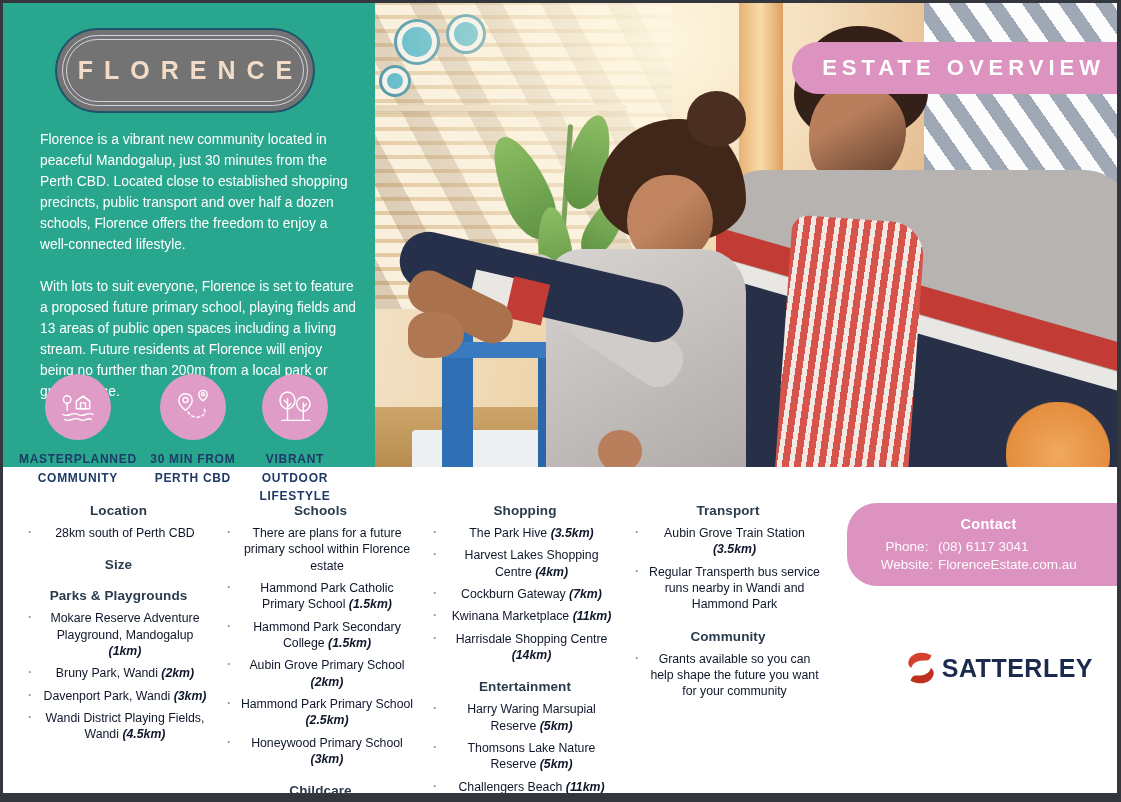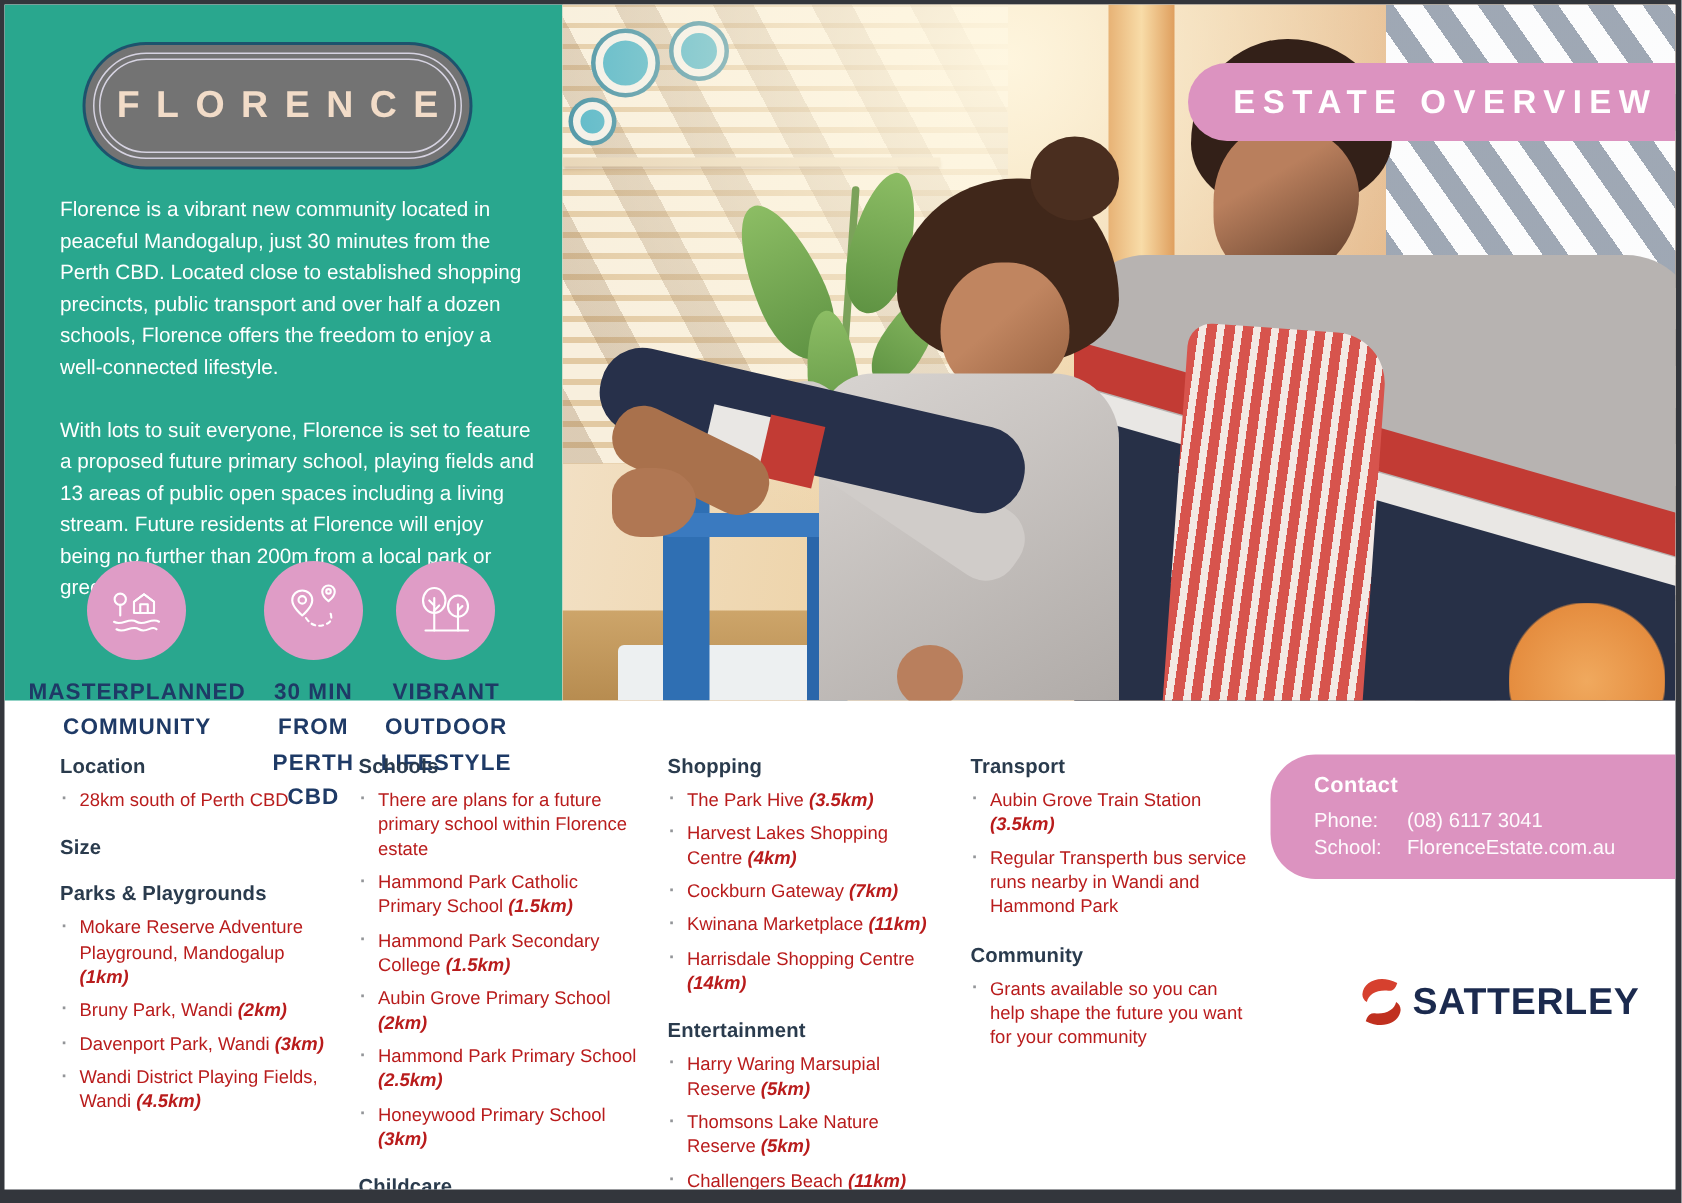--- a/index.html
+++ b/index.html
@@ -41,21 +41,21 @@
   .features {
     position:absolute; top:371px; left:16px; right:34px;
     display:flex; gap:10px;
   }
   .feature { flex:1; display:flex; flex-direction:column; align-items:center; }
   .feature-circle {
     width:66px; height:66px; border-radius:50%;
     background:#df9cc6; display:flex; align-items:center; justify-content:center;
   }
   .feature-label {
-    margin-top:10px; color:#1e3a66; font-weight:bold; font-size:15px;
+    margin-top:10px; color:#1e3a66; font-weight:bold; font-size:12px;
     letter-spacing:.7px; text-align:center; line-height:1.55; white-space:pre-line;
   }
 
   
   .photo { flex:1; position:relative; overflow:hidden;
     background:linear-gradient(100deg,#f3e3cb 0%,#eccf9f 40%,#e2b383 68%,#d9a473 100%); }
   .photo .abs { position:absolute; }
   .ph-glow { inset:0; background:radial-gradient(ellipse at 40% 8%, rgba(255,247,225,.95), rgba(255,247,225,0) 55%); }
   .ph-blinds-left { left:0; top:0; width:40%; height:66%;
     background:repeating-linear-gradient(0deg,#f8efdd 0 10px,#e2c9a2 10px 14px); }
@@ -120,32 +120,32 @@
   .estate-banner {
     position:absolute; top:39px; right:0; height:52px; z-index:6;
     background:#dc93c0; border-radius:26px 0 0 26px;
     display:flex; align-items:center; padding:0 12px 0 30px;
   }
   .estate-banner-text {
     color:#ffffff; font-weight:bold; font-size:22px; letter-spacing:5px; white-space:nowrap;
   }
 
   
-  .bottom { position:relative; height:236px; padding:36px 0 0 37px; display:flex; }
+  .bottom { position:relative; height:236px; padding:36px 0 0 24px; display:flex;text-align:center; }
   .dir-col { flex:none; }
   .dir-col.c1 { width:183px; margin-right:16px; }
   .dir-col.c2 { width:189px; margin-right:17px; }
   .dir-col.c3 { width:186px; margin-right:16px; }
   .dir-col.c4 { width:188px; }
   .dir-section { margin-bottom:16px; }
   .dir-section h3 { margin:0 0 7px; font-size:13.5px; color:#2a3b4d; letter-spacing:.1px; }
   .dir-section ul { list-style:none; margin:0; padding:0; }
   .dir-section li {
     position:relative; padding-left:13px; margin-bottom:6px;
-    color:#b91c1c; font-size:12.3px; line-height:1.33;
+    color:#0f172a; font-size:12.3px; line-height:1.33;
   }
   .dir-section li::before {
     content:"·"; position:absolute; left:1px; top:-1px;
     color:#939598; font-weight:bold;
   }
   .dir-section li em.note { font-style:italic;font-weight:bold; }
 
   .contact-box {
     position:absolute; top:36px; right:0; width:270px; height:83px;
     background:#dc93c0; border-radius:30px 0 0 30px;
@@ -348,21 +348,21 @@
         </section>
       </div>
 
     <div class="contact-box">
       <div class="contact-title">Contact</div>
       <div class="contact-row">
         <span class="contact-label">Phone:</span>
         <span>(08) 6117 3041</span>
       </div>
       <div class="contact-row">
-        <span class="contact-label">School:</span>
+        <span class="contact-label">Website:</span>
         <span>FlorenceEstate.com.au</span>
       </div>
     </div>
 
     <div class="satterley">
       <svg width="30" height="34" viewBox="0 0 40 44">
         <path d="M34 5 C18 -3 4 4 3 15 c0 3 1.5 5.5 4 7 c1.5 -7 9 -11 19 -10 c4 .4 6.5 -2 8 -7 z" fill="#d6402e"></path>
         <path d="M6 39 C22 47 36 40 37 29 c0 -3 -1.5 -5.5 -4 -7 c-1.5 7 -9 11 -19 10 c-4 -.4 -6.5 2 -8 7 z" fill="#c0301f"></path>
       </svg>
       <span class="satterley-text">SATTERLEY</span>

